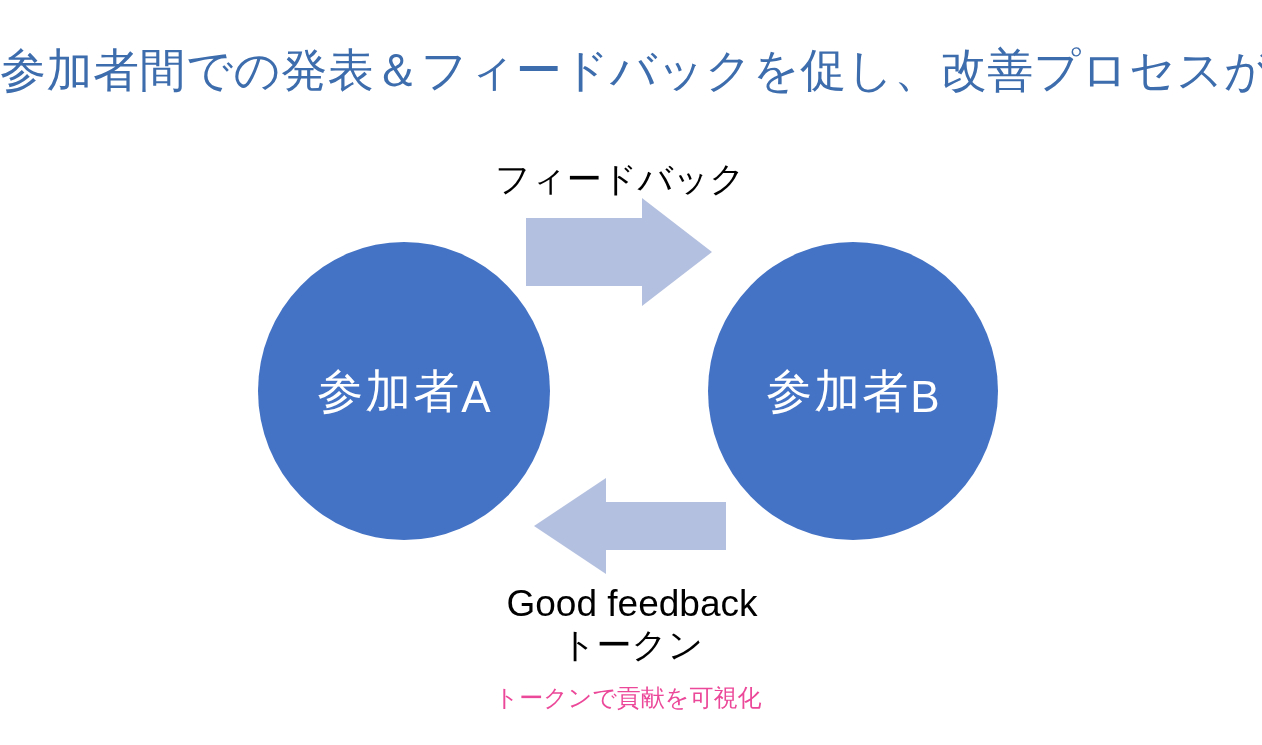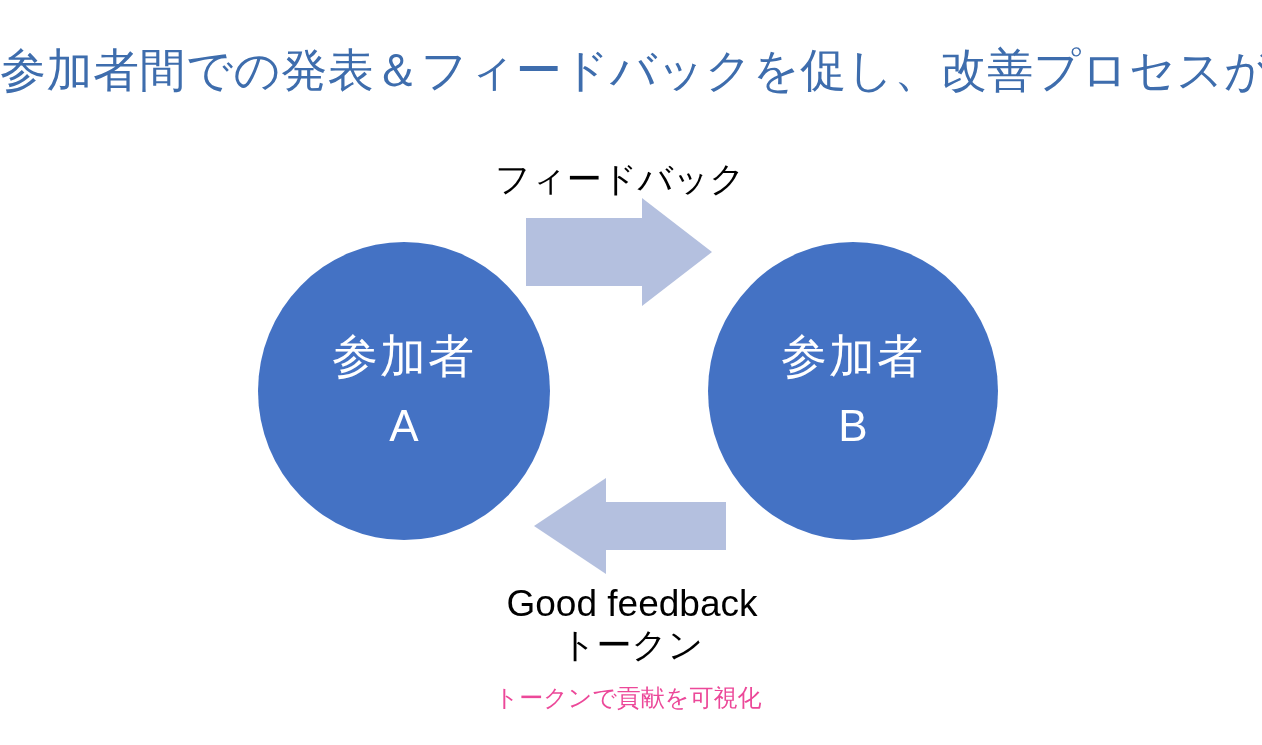--- a/index.html
+++ b/index.html
@@ -33,21 +33,21 @@
     font-weight: 400;
   }
 
   
   .node-circle {
     position: absolute;
     border-radius: 50%;
     background: #4472C4;
     color: #ffffff;
     display: flex;
-    flex-direction: column;
+    flex-direction: row;
     align-items: center;
     justify-content: center;
     text-align: center;
   }
   .node-circle .node-name {
     font-size: 46px;
     line-height: 58px;
     letter-spacing: 2px;
   }
   .node-circle .node-id {

